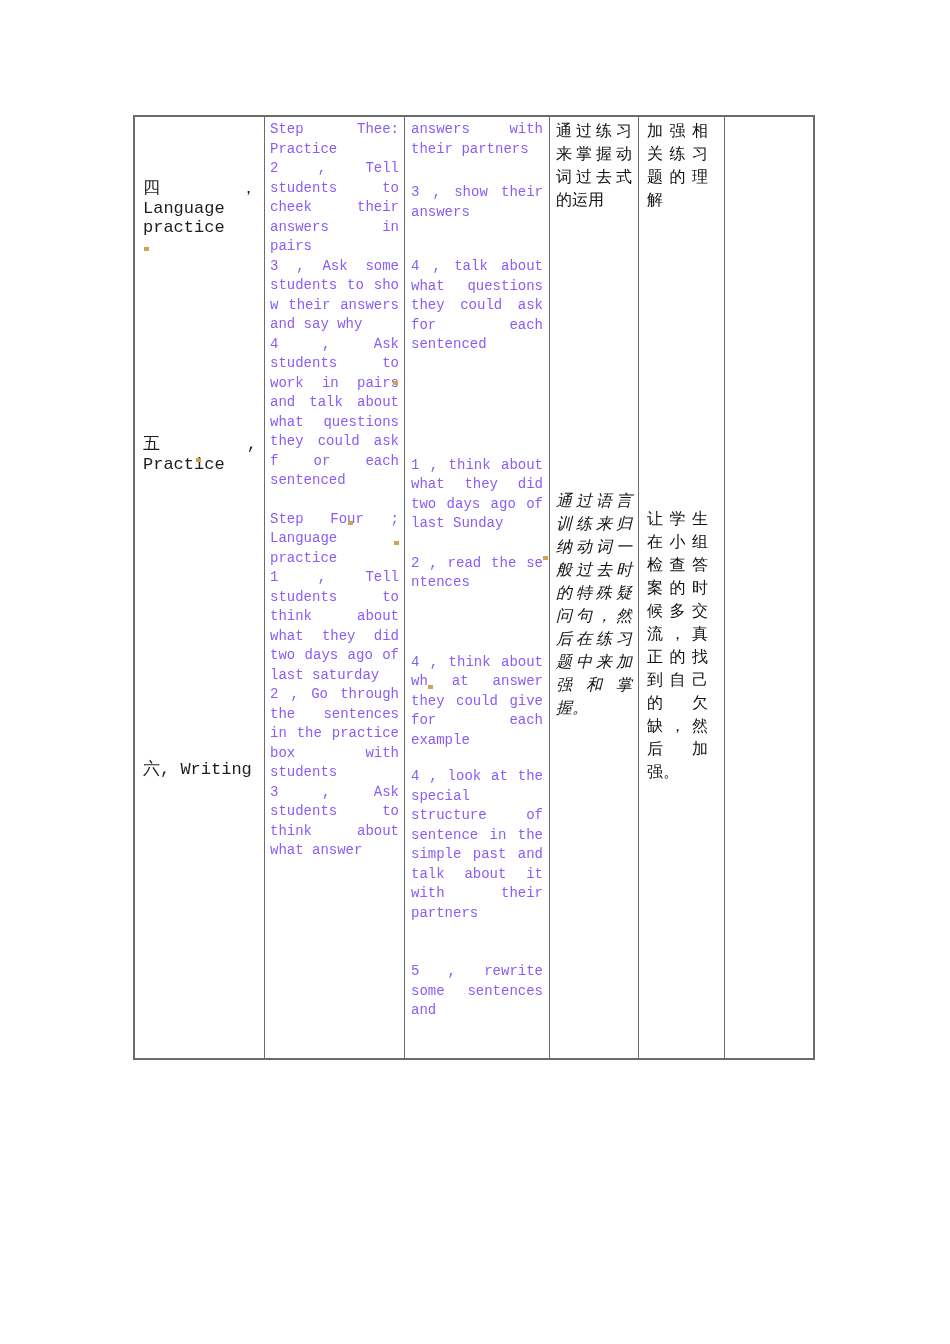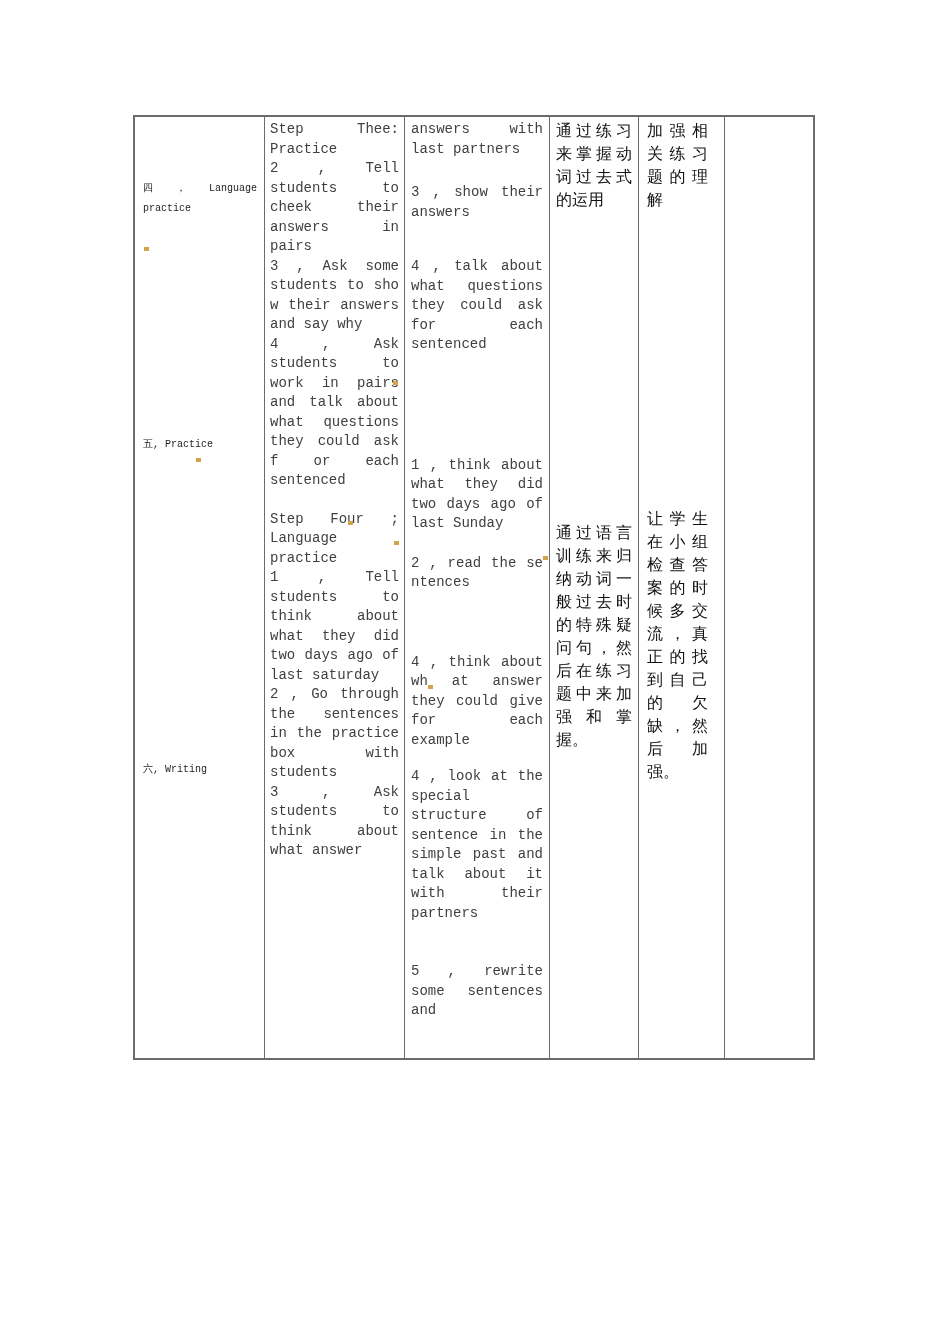--- a/index.html
+++ b/index.html
@@ -37,32 +37,32 @@
   .c2 { width: 140px; padding: 3px 5px; }
   .c3 { width: 145px; padding: 3px 6px; }
   .c4 { width: 89px; }
   .c5 { width: 86px; }
   .c6 { flex: 1; }
 
   .en {
     font-family: "Liberation Mono", "DejaVu Sans Mono", monospace;
     font-size: 14px;
     line-height: 19.5px;
-    color: #404040;
+    color: #8b5cf6;
     text-align: justify;
   }
   .en p { margin: 0; }
 
   
   .stage-item {
     position: absolute;
     left: 8px;
     right: 7px;
     font-family: "Liberation Mono", "DejaVu Sans Mono", monospace;
-    font-size: 10px;
+    font-size: 17px;
     line-height: 19.5px;
     color: #1d1d1d;
     text-align: justify;
   }
   .stage-1 { top: 62px; }
   .stage-2 { top: 318px; }
   .stage-3 { top: 643px; }
 
   
   .gap-step  { margin-top: 19px !important; }
@@ -78,21 +78,21 @@
   .cjk-block {
     position: absolute;
     font-family: "Liberation Sans", "DejaVu Sans", sans-serif;
     font-size: 16px;
     line-height: 23px;
     color: #121212;
     text-align: justify;
   }
   .c4 .cjk-block { left: 6px; right: 6px; }
   .c4 .block-a { top: 2px; }
-  .c4 .block-b { top: 404px; }
+  .c4 .block-b { top: 372px; font-style: italic; }
   .c5 .cjk-block { left: 8px; right: 16px; }
   .c5 .block-a { top: 2px; }
   .c5 .block-b { top: 390px; }
 
   
   .mark {
     position: absolute;
     width: 5px;
     height: 4px;
     background: #d4a24c;
@@ -123,21 +123,21 @@
       <p>2 , Tell students to cheek their answers in pairs</p>
       <p>3 , Ask some students to sho w their answers and say why</p>
       <p>4 , Ask students to work in pairs and talk about what questions they could ask f or each sentenced</p>
       <p class="gap-step">Step Four ; Language practice</p>
       <p>1 , Tell students to think about what they did two days ago of last saturday</p>
       <p>2 , Go through the sentences in the practice box with students</p>
       <p>3 , Ask students to think about what answer</p>
     </div>
 
     <div class="cell c3 en">
-      <p>answers with last partners</p>
+      <p>answers with their partners</p>
       <p class="mt24">3 , show their answers</p>
       <p class="mt35">4 , talk about what questions they could ask for each sentenced</p>
       <p class="mt101">1 , think about what they did two days ago of last Sunday</p>
       <p class="mt20">2 , read the se ntences</p>
       <p class="mt60">4 , think about wh at answer they could give for each example</p>
       <p class="mt17">4 , look at the special structure of sentence in the simple past and talk about it with their partners</p>
       <p class="mt39">5 , rewrite some sentences and</p>
     </div>
 
     <div class="cell c4">

